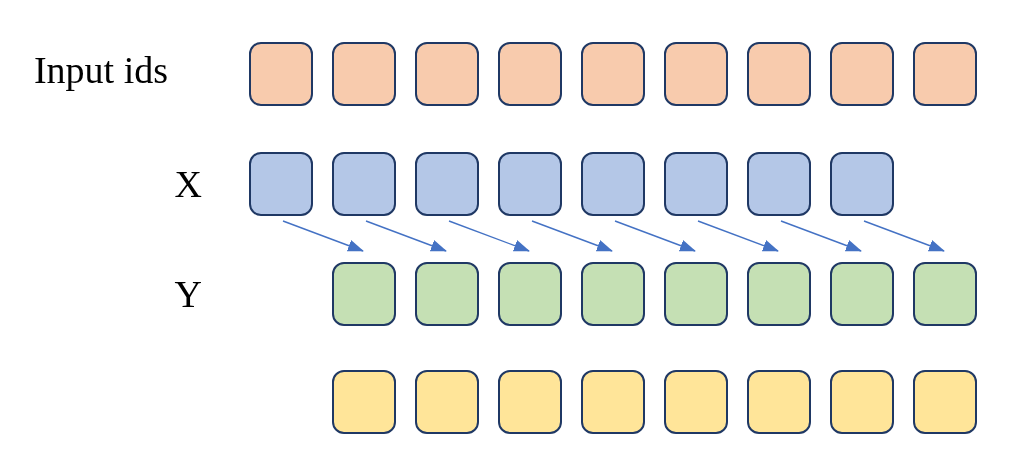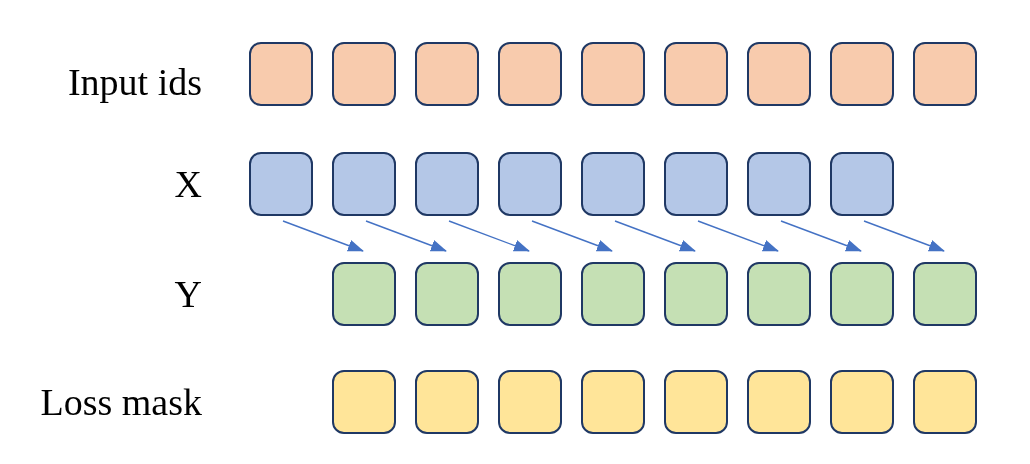--- a/index.html
+++ b/index.html
@@ -15,21 +15,21 @@
     position: absolute;
     left: 0;
     width: 202px;
     text-align: right;
     font-size: 38px;
     line-height: 1;
     color: #000000;
     transform: translateY(-50%);
     white-space: nowrap;
   }
-  .lbl-input-ids { top: 82px; }
+  .lbl-input-ids { top: 70px; text-align: center; }
   .lbl-x        { top: 184px; }
   .lbl-y        { top: 294px; }
   .lbl-loss-mask{ top: 402px; }
   .squares {
     position: absolute;
     display: flex;
     gap: 19px;
   }
   .sq {
     width: 64px;
@@ -48,21 +48,20 @@
   }
 </style>
 </head>
 <body>
 
 <div class="canvas">
 
   <div class="row-label lbl-input-ids">Input ids</div>
   <div class="row-label lbl-x">X</div>
   <div class="row-label lbl-y">Y</div>
-  <div class="row-label lbl-loss-mask">Loss mask</div>
 
   <div class="squares" style="left: 249px; top: 42px;">
       <div class="sq" style="background: rgb(248, 203, 173); border-color: rgb(31, 56, 100);"></div>
       <div class="sq" style="background: rgb(248, 203, 173); border-color: rgb(31, 56, 100);"></div>
       <div class="sq" style="background: rgb(248, 203, 173); border-color: rgb(31, 56, 100);"></div>
       <div class="sq" style="background: rgb(248, 203, 173); border-color: rgb(31, 56, 100);"></div>
       <div class="sq" style="background: rgb(248, 203, 173); border-color: rgb(31, 56, 100);"></div>
       <div class="sq" style="background: rgb(248, 203, 173); border-color: rgb(31, 56, 100);"></div>
       <div class="sq" style="background: rgb(248, 203, 173); border-color: rgb(31, 56, 100);"></div>
       <div class="sq" style="background: rgb(248, 203, 173); border-color: rgb(31, 56, 100);"></div>

